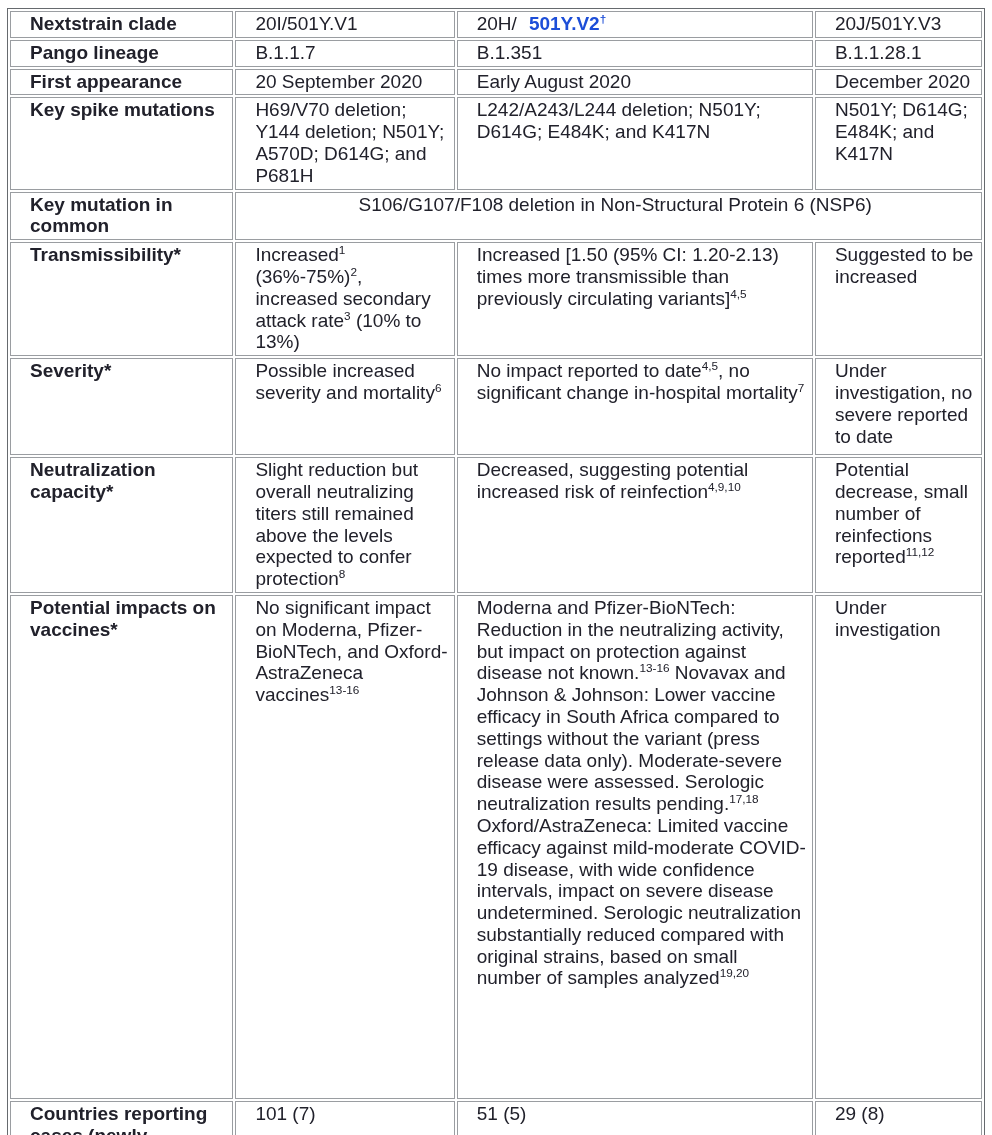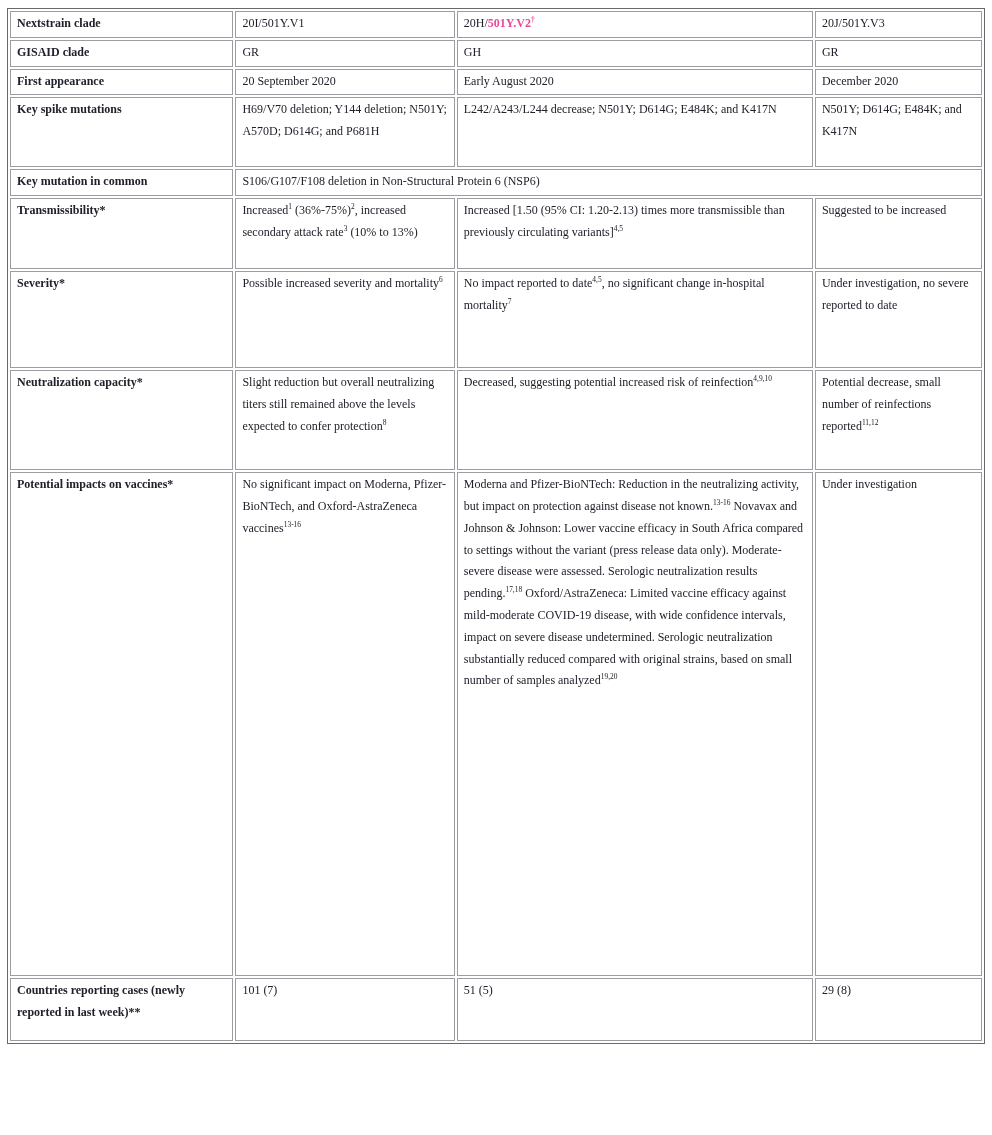--- a/index.html
+++ b/index.html
@@ -14,65 +14,64 @@
     width: 978px;
     table-layout: fixed;
     border-collapse: separate;
     border-spacing: 2px;
     border: 1px solid #666a6e;
     background: #ffffff;
   }
   td {
     border: 1px solid #9a9da1;
     vertical-align: top;
-    padding: 1px 6px 2px 6px;
-    font-size: 12px;
+    padding: 1px 6px 2px 19px;
+    font-size: 19px;
     line-height: 21.8px;
     word-wrap: break-word;
-    font-family: Liberation Serif, serif;
   }
   td.label { font-weight: bold; }
-  td.merged { }
+  td.merged { text-align: center; }
   sup { font-size: 0.62em; line-height: 0; vertical-align: super; }
-  .blue { color: #ec4899; font-weight: 600; }
+  .blue { color: #1d4ed8; font-weight: 600; margin-left: 12px; }
 </style>
 </head>
 <body>
 
 <div class="page">
   <table class="variant-table">
     <colgroup>
       <col style="width:222px">
         <col style="width:218px">
         <col style="width:354px">
         <col style="width:166px">
     </colgroup>
     <tbody>
       <tr style="height:24px">
         <td class="label">Nextstrain clade</td>
         <td>20I/501Y.V1</td>
         <td><span>20H/</span><span class="blue">501Y.V2<sup>†</sup></span></td>
         <td>20J/501Y.V3</td>
       </tr>
       <tr style="height:24px">
-        <td class="label">GISAID clade</td>
-        <td>GR</td>
-        <td>GH</td>
-        <td>GR</td>
+        <td class="label">Pango lineage</td>
+        <td>B.1.1.7</td>
+        <td>B.1.351</td>
+        <td>B.1.1.28.1</td>
       </tr>
       <tr style="height:24px">
         <td class="label">First appearance</td>
         <td>20 September 2020</td>
         <td>Early August 2020</td>
         <td>December 2020</td>
       </tr>
       <tr style="height:70px">
         <td class="label">Key spike mutations</td>
         <td>H69/V70 deletion; Y144 deletion; N501Y; A570D; D614G; and P681H</td>
-        <td>L242/A243/L244 decrease; N501Y; D614G; E484K; and K417N</td>
+        <td>L242/A243/L244 deletion; N501Y; D614G; E484K; and K417N</td>
         <td>N501Y; D614G; E484K; and K417N</td>
       </tr>
       <tr style="height:24px">
         <td class="label">Key mutation in common</td>
         <td class="merged" colspan="3">S106/G107/F108 deletion in Non-Structural Protein 6 (NSP6)</td>
       </tr>
       <tr style="height:71px">
         <td class="label">Transmissibility*</td>
         <td>Increased<sup>1</sup> (36%-75%)<sup>2</sup>, increased secondary attack rate<sup>3</sup> (10% to 13%)</td>
         <td>Increased [1.50 (95% CI: 1.20-2.13) times more transmissible than previously circulating variants]<sup>4,5</sup></td>

